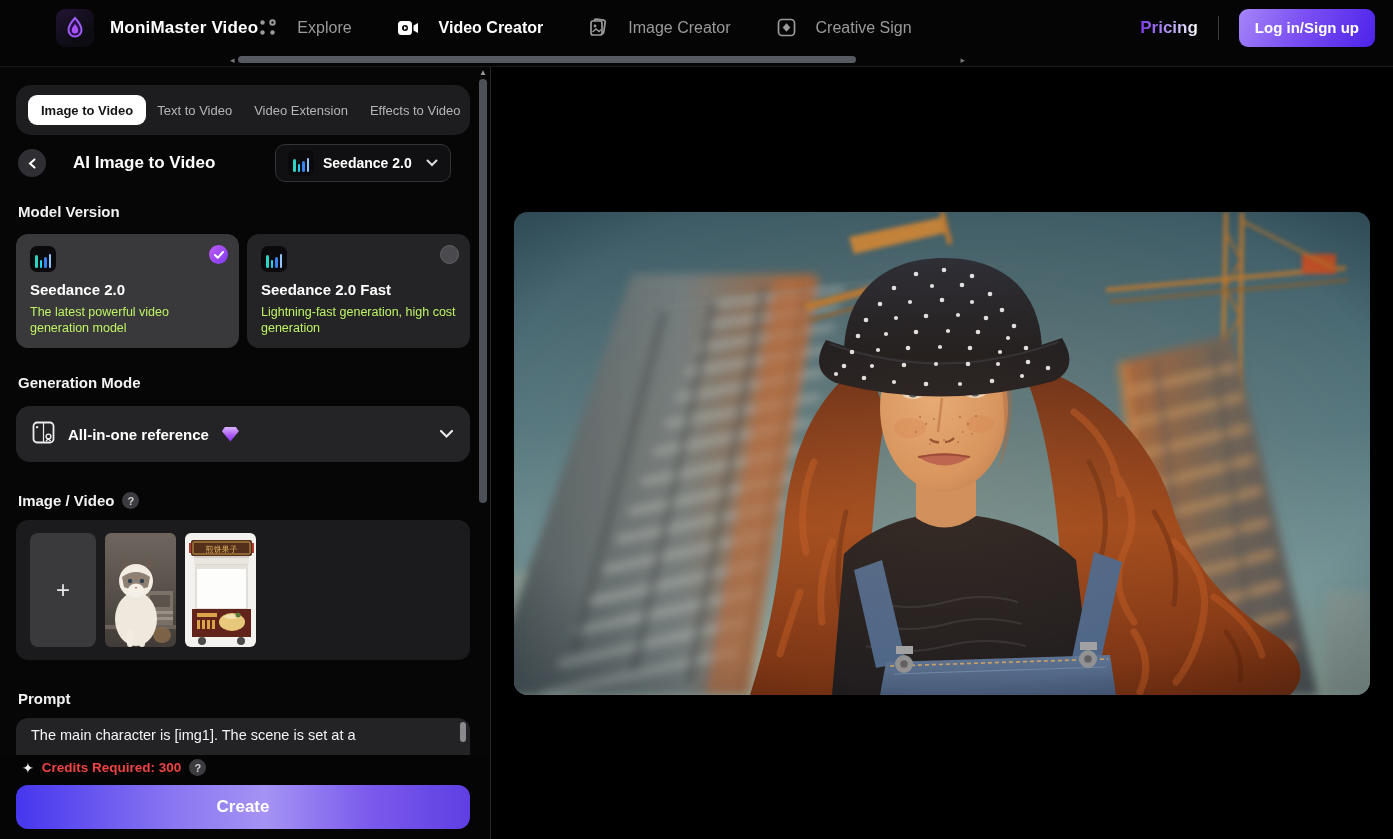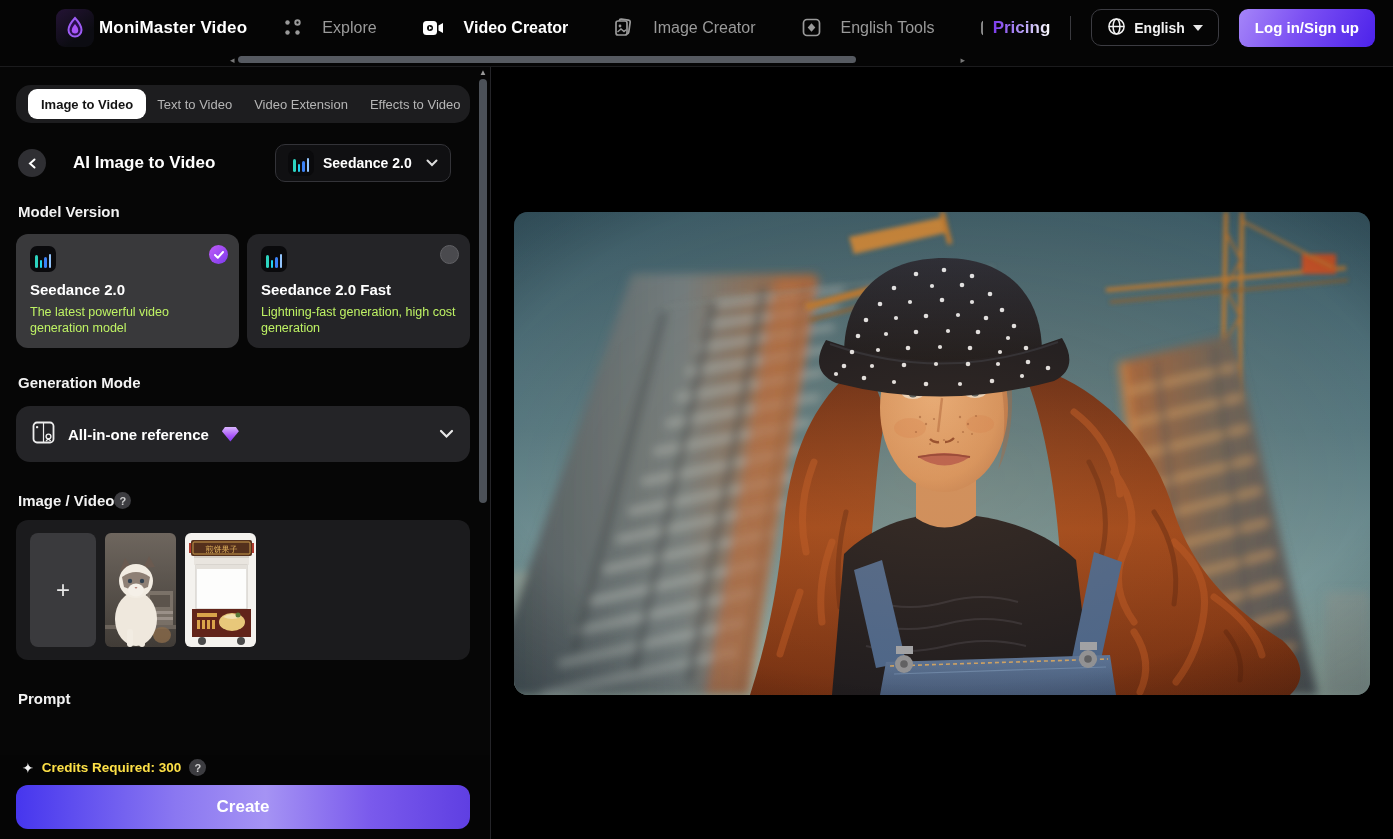--- a/index.html
+++ b/index.html
@@ -3,21 +3,21 @@
 <meta charset="utf-8">
 <style>
   * { margin:0; padding:0; box-sizing:border-box; }
   html,body { background:#000; }
   body { font-family:"Liberation Sans", sans-serif; color:#fff; }
   #app { position:relative; width:1393px; height:839px; background:#050505; overflow:hidden; }
 
   
   .navbar { position:absolute; top:0; left:0; width:1393px; height:55px;
             display:flex; align-items:center; padding:0 18px; background:#050505; }
-  .brand { display:flex; align-items:center; gap:5px; margin-left:38px; margin-right:36px; cursor:pointer; }
+  .brand { display:flex; align-items:center; gap:16px; margin-left:38px; cursor:pointer; }
   .logo-box { width:38px; height:38px; border-radius:9px;
               background:linear-gradient(145deg,#241335,#0c0c12 70%);
               display:flex; align-items:center; justify-content:center; }
   .brand-text { font-size:17px; font-weight:700; letter-spacing:.2px; white-space:nowrap; }
   .nav-menu { display:flex; align-items:center; width:700px; overflow:hidden; }
   .nav-item { display:flex; align-items:center; gap:20px; margin-right:46px; cursor:pointer;
               color:#9a9a9a; font-size:16px; white-space:nowrap; flex:0 0 auto; }
   .nav-item.active { color:#fff; font-weight:700; }
   .nav-item svg { display:block; }
   .nav-right { margin-left:auto; display:flex; align-items:center; gap:20px; }
@@ -40,21 +40,21 @@
   .nav-hscroll .thumb { position:absolute; top:2px; left:8px; width:618px; height:7px;
                         background:#565a61; border-radius:4px; }
   .hs-arrow { position:absolute; top:0; font-size:9px; color:#777; line-height:12px; }
   .hs-arrow.left { left:0; } .hs-arrow.right { right:0; }
   .top-rule { position:absolute; top:66px; left:0; width:1393px; height:1px; background:#1b1b1d; }
 
   
   .sidebar { position:absolute; top:67px; left:0; width:491px; height:772px; background:#060606; }
   .side-divider { position:absolute; top:67px; left:490px; width:1px; height:772px; background:#242428; }
 
-  .tabbar { position:absolute; top:18px; left:16px; width:454px; height:38px;
+  .tabbar { position:absolute; top:18px; left:16px; width:454px; height:50px;
             background:#1d1d1f; border-radius:15px; display:flex; align-items:center; padding:12px; }
   .tab { font-size:13px; color:#b5b5b5; padding:0 11px; height:30px; display:flex; align-items:center;
          cursor:pointer; white-space:nowrap; }
   .tab.active { background:#fff; color:#141414; font-weight:600; border-radius:9px; padding:0 13px; }
 
   .row-title { position:absolute; top:77px; left:18px; width:454px; height:38px;
                display:flex; align-items:center; }
   .back-btn { width:28px; height:28px; border-radius:50%; background:#2f2f33; border:none;
               display:flex; align-items:center; justify-content:center; cursor:pointer; }
   .side-title { margin-left:27px; font-size:17px; font-weight:700; }
@@ -84,42 +84,42 @@
   .badge.empty { background:#4a4a4e; border:1px solid #616165; }
 
   .lbl-gen { top:307px; }
   .genmode { position:absolute; top:339px; left:16px; width:454px; height:56px; background:#242427;
              border-radius:14px; display:flex; align-items:center; gap:13px; padding:0 16px; cursor:pointer; }
   .genmode .gval { font-size:15px; font-weight:700; }
   .gem { width:17px; height:15px; background:linear-gradient(180deg,#d8b4fe,#a855f7 60%,#7c3aed);
          clip-path:polygon(20% 0,80% 0,100% 32%,50% 100%,0 32%); }
   .genmode .chev { margin-left:auto; }
 
-  .lbl-media { top:425px; display:flex; align-items:center; gap:0; }
+  .lbl-media { top:425px; display:flex; align-items:center; gap:8px; }
   .help-dot { width:17px; height:17px; border-radius:50%; background:#3c3c40; color:#cfcfcf;
               font-size:11px; font-weight:700; display:flex; align-items:center; justify-content:center;
               cursor:pointer; }
   .uploadbox { position:absolute; top:453px; left:16px; width:454px; height:140px;
                background:#1b1b1d; border-radius:12px; padding:13px 14px; display:flex; gap:9px; }
   .add-tile { width:66px; height:114px; background:#3a3a3d; border-radius:8px; border:none;
               color:#e8e8e8; font-size:24px; font-weight:400; cursor:pointer;
               display:flex; align-items:center; justify-content:center; }
   .thumb-tile { width:71px; height:114px; border-radius:6px; overflow:hidden; cursor:pointer;text-align:right; }
   .thumb-tile svg { display:block; }
 
   .lbl-prompt { top:623px; }
   .promptbox { position:absolute; top:651px; left:16px; width:454px; height:38px;
                background:#232326; border-radius:12px 12px 0 0; overflow:hidden; }
   .prompt-text { padding:9px 26px 0 15px; font-size:14.5px; color:#f2f2f2; white-space:nowrap; }
   .pv-thumb { position:absolute; top:4px; right:4px; width:6px; height:20px; background:#8a8a8e; border-radius:3px; }
 
   .side-footer { position:absolute; top:688px; left:0; width:491px; height:84px; background:#050505; }
   .credits-row { position:absolute; top:4px; left:22px; display:flex; align-items:center; gap:8px; }
   .spark { color:#f2f2f2; font-size:14px; }
-  .credits-txt { font-size:13.5px; font-weight:600; color:#fde047; }
+  .credits-txt { font-size:13.5px; font-weight:600; color:#ef4444; }
   .create-btn { position:absolute; top:30px; left:16px; width:454px; height:44px; border:none;
                 border-radius:12px; cursor:pointer; color:#fff; font-size:17px; font-weight:700;
                 font-family:"Liberation Sans", sans-serif;
                 background:linear-gradient(90deg,#4636ee 0%,#8a77f1 35%,#a violet 0%,#a593f4 55%,#7a5aec 78%,#5f3fe2 100%); }
   .create-btn { background:linear-gradient(90deg,#4636ee 0%,#8a77f1 35%,#a593f4 55%,#7a5aec 78%,#5f3fe2 100%); }
 
   .side-vscroll { position:absolute; top:0; left:478px; width:10px; height:772px; }
   .sv-arrow { position:absolute; top:1px; left:1px; font-size:8px; color:#9a9a9a; }
   .sv-thumb { position:absolute; top:12px; left:1px; width:8px; height:424px; background:#4c5158; border-radius:4px; }
 
@@ -179,49 +179,38 @@
         </span>
         <span>Image Creator</span>
       </a>
       <a class="nav-item">
         <span>
           <svg width="19" height="19" viewBox="0 0 19 19" fill="none" stroke="#9a9a9a" stroke-width="1.7">
             <rect x="1.5" y="1.5" width="16" height="16" rx="3.5"></rect>
             <path d="M9.5 5.2 L13.3 9.5 L9.5 13.8 L5.7 9.5 Z" fill="#9a9a9a" stroke="none"></path>
           </svg>
         </span>
-        <span>English Tools</span>
+        <span>Creative Sign</span>
       </a>
       <a class="nav-item">
         <span>
           <svg width="19" height="19" viewBox="0 0 19 19" fill="none" stroke="#9a9a9a" stroke-width="1.7">
             <rect x="2" y="3" width="15" height="14" rx="3"></rect>
             <path d="M6 3 v-1.5 h7 V3" stroke-width="1.5"></path>
             <circle cx="9" cy="9.5" r="2.6"></circle>
             <path d="M10.8 11.3 l2.4 2.4" stroke-width="1.8"></path>
           </svg>
         </span>
         <span>I</span>
       </a>
     </nav>
 
     <div class="nav-right">
       <a class="pricing">Pricing</a>
       <span class="nav-divider"></span>
-      <button class="lang-btn">
-        <span>
-          <svg width="19" height="19" viewBox="0 0 19 19" fill="none" stroke="#f0f0f0" stroke-width="1.5">
-            <circle cx="9.5" cy="9.5" r="7.6"></circle>
-            <ellipse cx="9.5" cy="9.5" rx="3.4" ry="7.6"></ellipse>
-            <path d="M2 9.5 h15"></path>
-          </svg>
-        </span>
-        <span>English</span>
-        <span class="caret-down"></span>
-      </button>
       <button class="login-btn">Log in/Sign up</button>
     </div>
   </header>
 
   <div class="nav-hscroll">
     <span class="hs-arrow left">◂</span>
     <div class="thumb"></div>
     <span class="hs-arrow right">▸</span>
   </div>
   <div class="top-rule"></div>
@@ -368,20 +357,24 @@
             <rect x="22" y="87" width="3" height="9"></rect>
               <rect x="27" y="87" width="3" height="9"></rect>
           </g>
           <circle cx="17" cy="108" r="4" fill="#4a4a4a"></circle>
           <circle cx="56" cy="108" r="4" fill="#4a4a4a"></circle>
         </svg>
       </div>
     </div>
 
     <div class="sec-label lbl-prompt">Prompt</div>
+    <div class="promptbox">
+      <div class="prompt-text">The main character is [img1]. The scene is set at a</div>
+      <div class="pv-thumb"></div>
+    </div>
 
     <div class="side-footer">
       <div class="credits-row">
         <span class="spark">✦</span>
         <span class="credits-txt">Credits Required: 300</span>
         <span class="help-dot">?</span>
       </div>
       <button class="create-btn">Create</button>
     </div>
 

